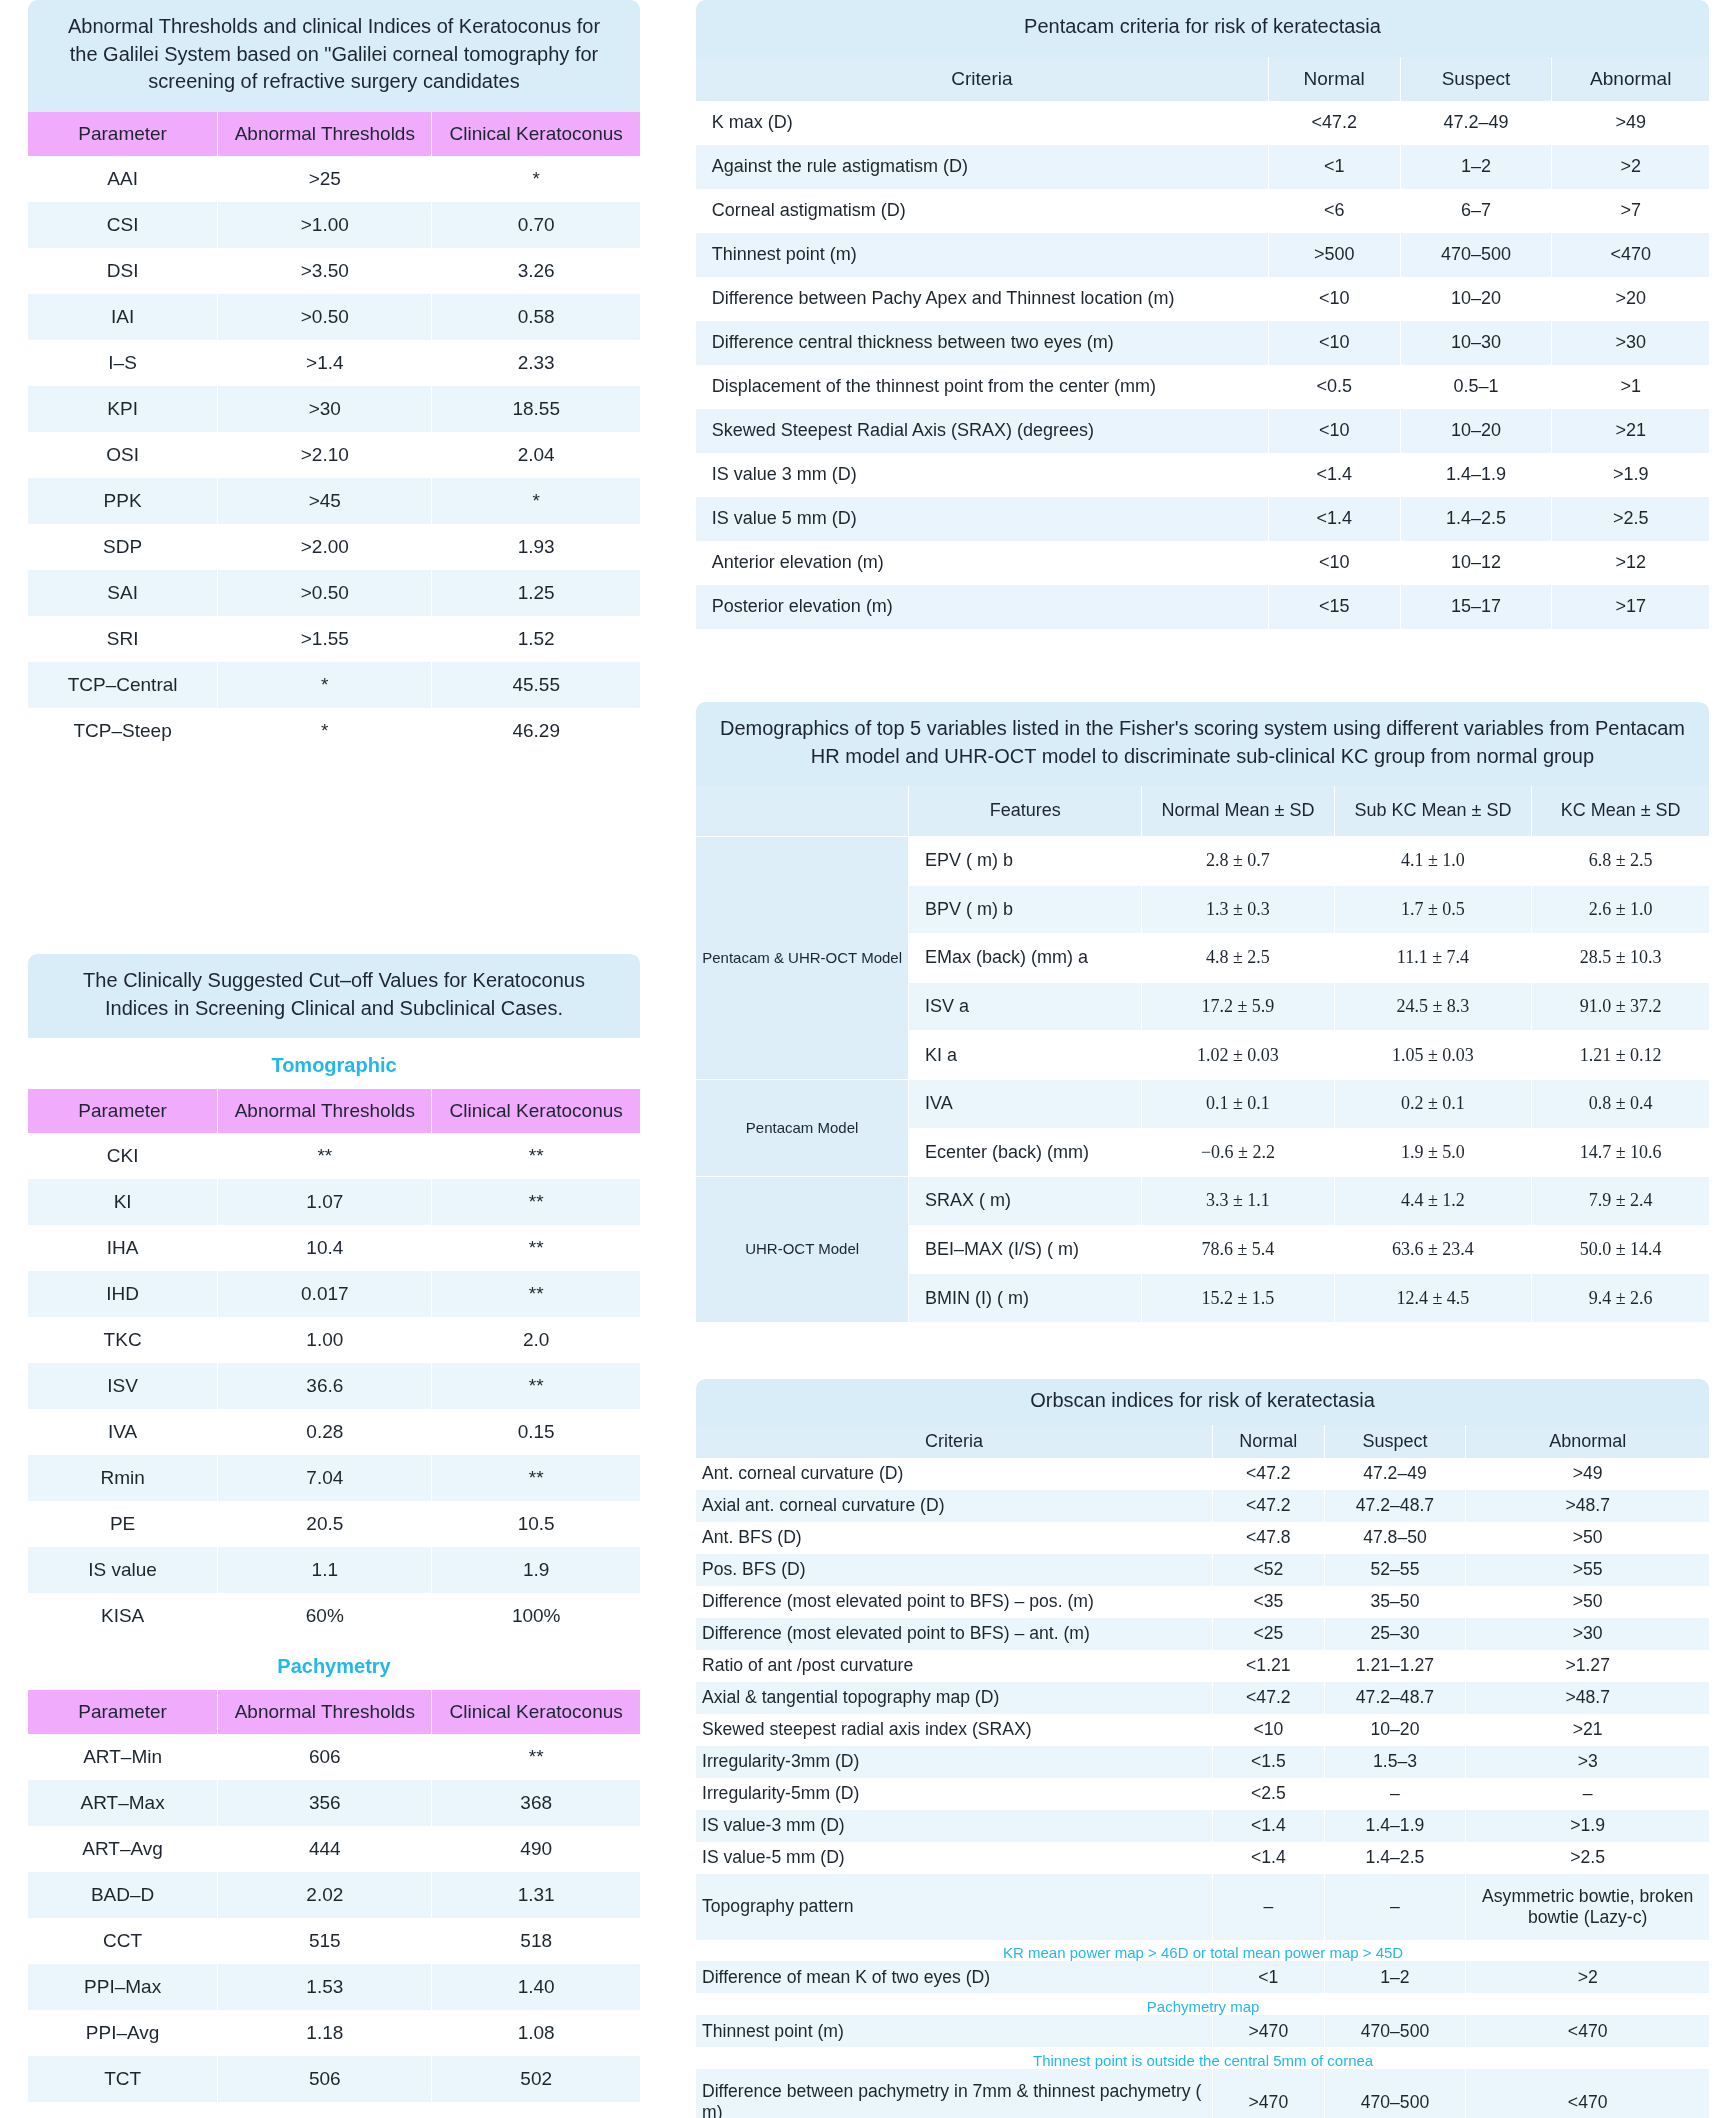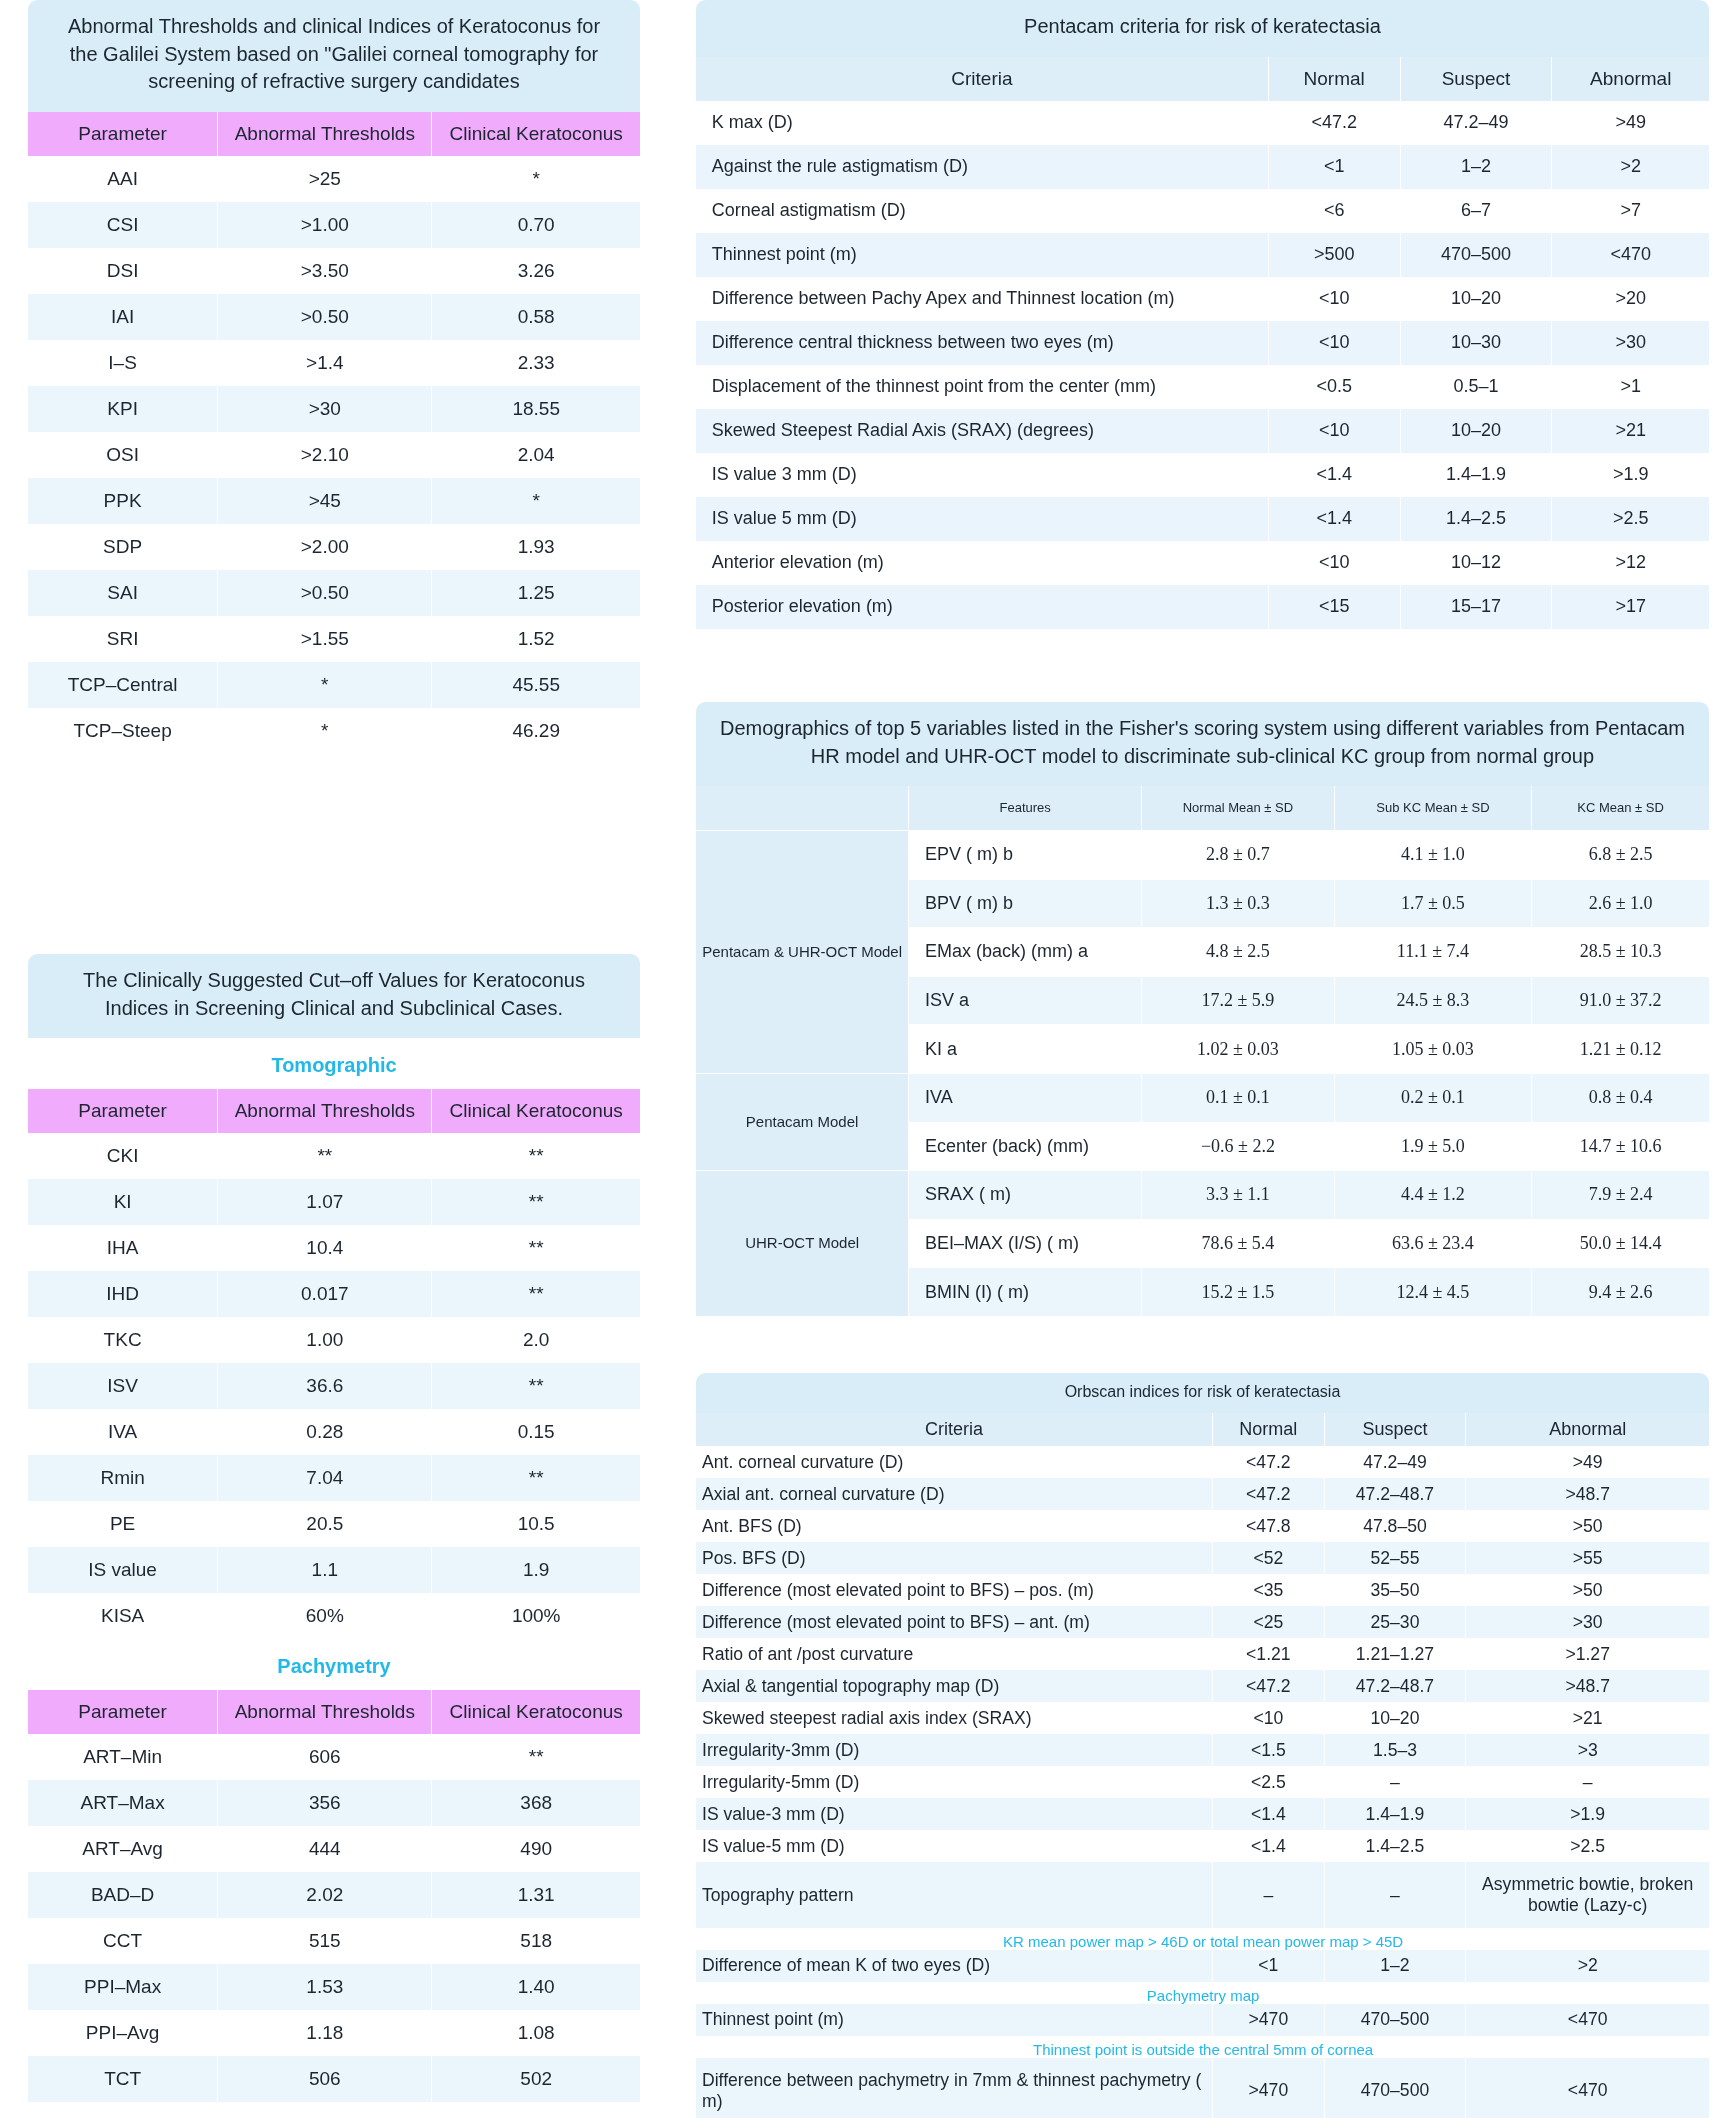--- a/index.html
+++ b/index.html
@@ -83,21 +83,21 @@
   .t-crit tbody tr:nth-child(even) td { background:#e9f4fc; }
 
   .pent .c0 { width:56.5%; }
   .pent .c1 { width:13%; }
   .pent .c2 { width:15%; }
   .pent .c3 { width:15.5%; }
 
   
   .t-demo th {
     background:#ddeef9;
-    font-size:13px;
+    font-size:18px;
     padding:14.5px 4.8px;
     text-align:center;
     border-right:1.8px solid #ffffff;
     border-bottom:1.8px solid #ffffff;
   }
   .t-demo th:last-child { border-right:none; }
   .t-demo td {
     font-size:18px;
     padding:13.3px 4.8px;
     border-right:1.8px solid #ffffff;
@@ -572,21 +572,21 @@
             <td class="num">12.4 ± 4.5</td>
             <td class="num">9.4 ± 2.6</td>
           </tr>
         </tbody>
       </table>
     </div>
 
     <div class="spacer-l"></div>
 
     <div class="card">
-      <div class="card-title" style="font-size:16px;padding:8.5px 24px 9.7px 24px;">Orbscan indices for risk of keratectasia</div>
+      <div class="card-title" style="font-size:20px;padding:8.5px 24px 9.7px 24px;">Orbscan indices for risk of keratectasia</div>
       <table class="t-orb">
         <colgroup>
             <col class="o0">
             <col class="o1">
             <col class="o2">
             <col class="o3">
           </colgroup>
         <thead>
           <tr>
             <th>Criteria</th>

